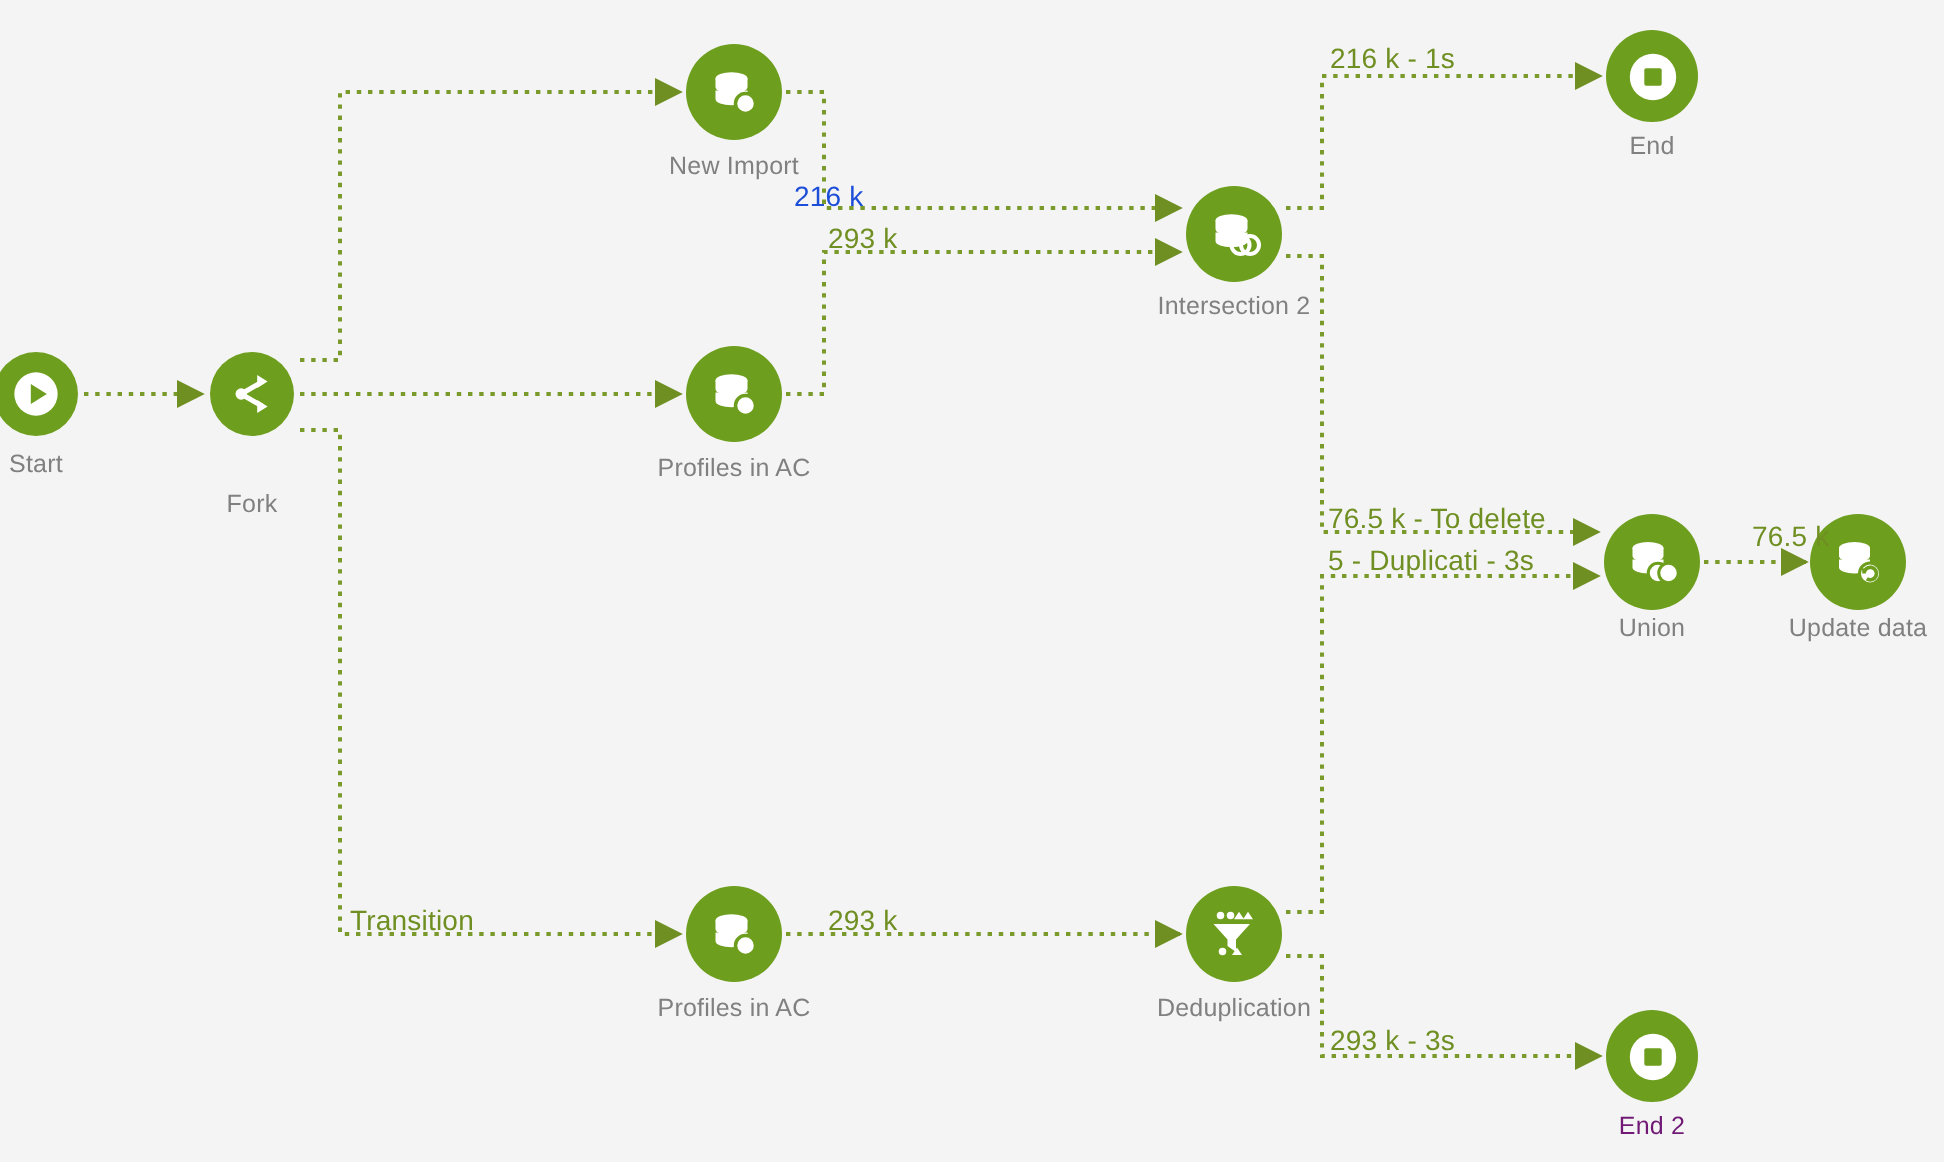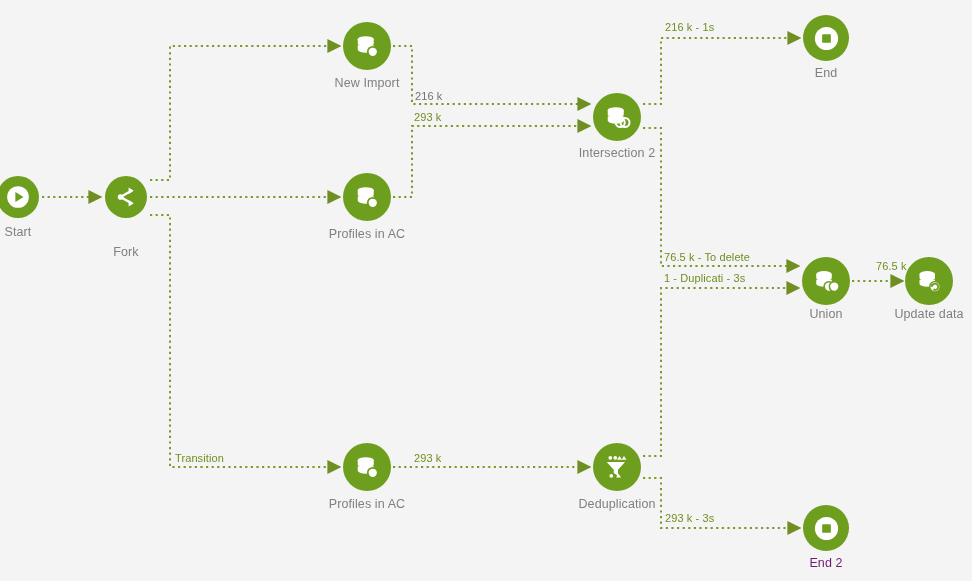--- a/index.html
+++ b/index.html
@@ -39,21 +39,21 @@
     transform: translate(-50%, 0);
     white-space: nowrap;
     color: #808080;
     font-size: 12.5px;
     letter-spacing: 0.1px;
   }
   .edge-label {
     position: absolute;
     white-space: nowrap;
     color: #6f8f22;
-    font-size: 11px;
+    font-size: 14px;
     letter-spacing: 0.1px;
   }
   .node-circle svg { display: block; }
 </style>
 </head>
 <body>
 
 <div id="canvas">
   <svg id="edge-layer" xmlns="http://www.w3.org/2000/svg" viewBox="0 0 972 581">
     <defs>
@@ -196,23 +196,23 @@
         <div class="node-circle" style="width: 46px; height: 46px; left: 826px; top: 528px; background: rgb(109, 158, 29);">
           <svg width="29" height="29" viewBox="0 0 24 24" aria-hidden="true">
             <circle cx="12" cy="12" r="9.6" fill="#ffffff"></circle>
             <rect x="8.4" y="8.4" width="7.2" height="7.2" rx="0.8" fill="#6d9e1d"></rect>
           </svg>
         </div>
         <div class="node-label" style="left: 826px; top: 556px; color: #701a75;">End 2</div>
       </div>
     </div>
   <div id="edge-labels-layer">
-      <div class="edge-label" style="left: 415px; top: 90px; color: #737373;">216 k</div>
+      <div class="edge-label" style="left: 397px; top: 90px; color: #1d4ed8;">216 k</div>
       <div class="edge-label" style="left: 414px; top: 111px; color: rgb(111, 143, 34);">293 k</div>
       <div class="edge-label" style="left: 665px; top: 21px; color: rgb(111, 143, 34);">216 k - 1s</div>
       <div class="edge-label" style="left: 664px; top: 251px; color: rgb(111, 143, 34);">76.5 k - To delete</div>
-      <div class="edge-label" style="left: 664px; top: 272px; color: rgb(111, 143, 34);">1 - Duplicati - 3s</div>
+      <div class="edge-label" style="left: 664px; top: 272px; color: rgb(111, 143, 34);">5 - Duplicati - 3s</div>
       <div class="edge-label" style="left: 876px; top: 260px; color: rgb(111, 143, 34);">76.5 k</div>
       <div class="edge-label" style="left: 175px; top: 452px; color: rgb(111, 143, 34);">Transition</div>
       <div class="edge-label" style="left: 414px; top: 452px; color: rgb(111, 143, 34);">293 k</div>
       <div class="edge-label" style="left: 665px; top: 512px; color: rgb(111, 143, 34);">293 k - 3s</div>
     </div>
 </div>
 
 </body></html>

